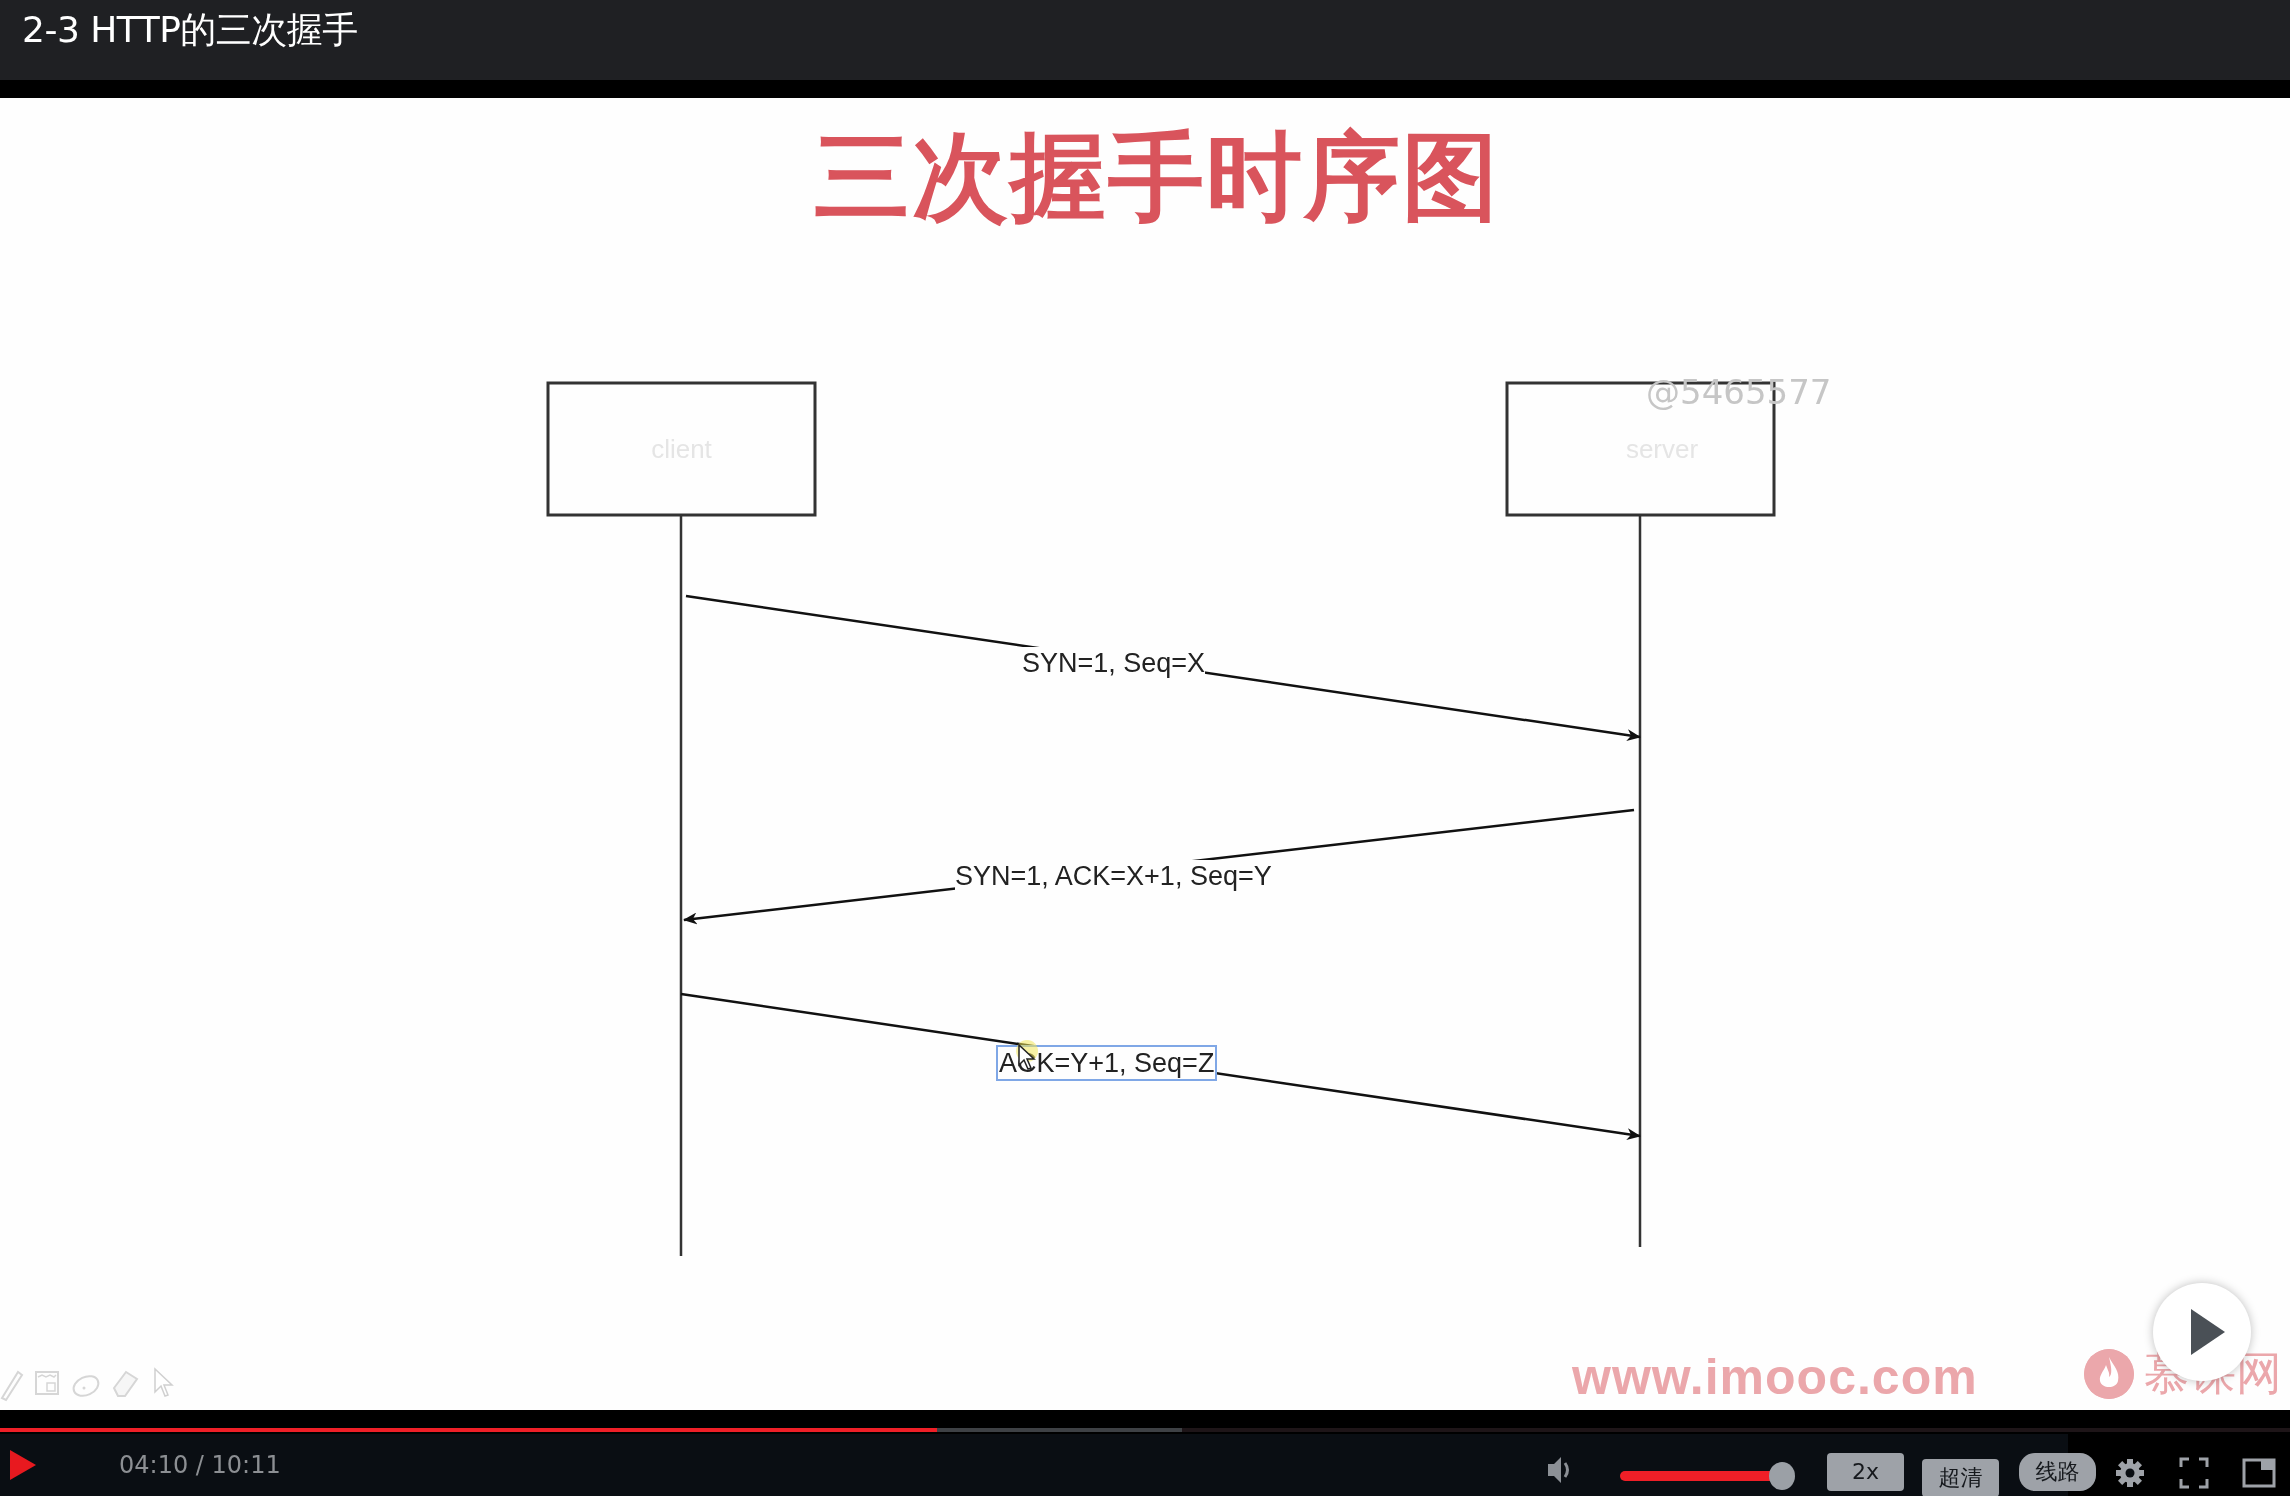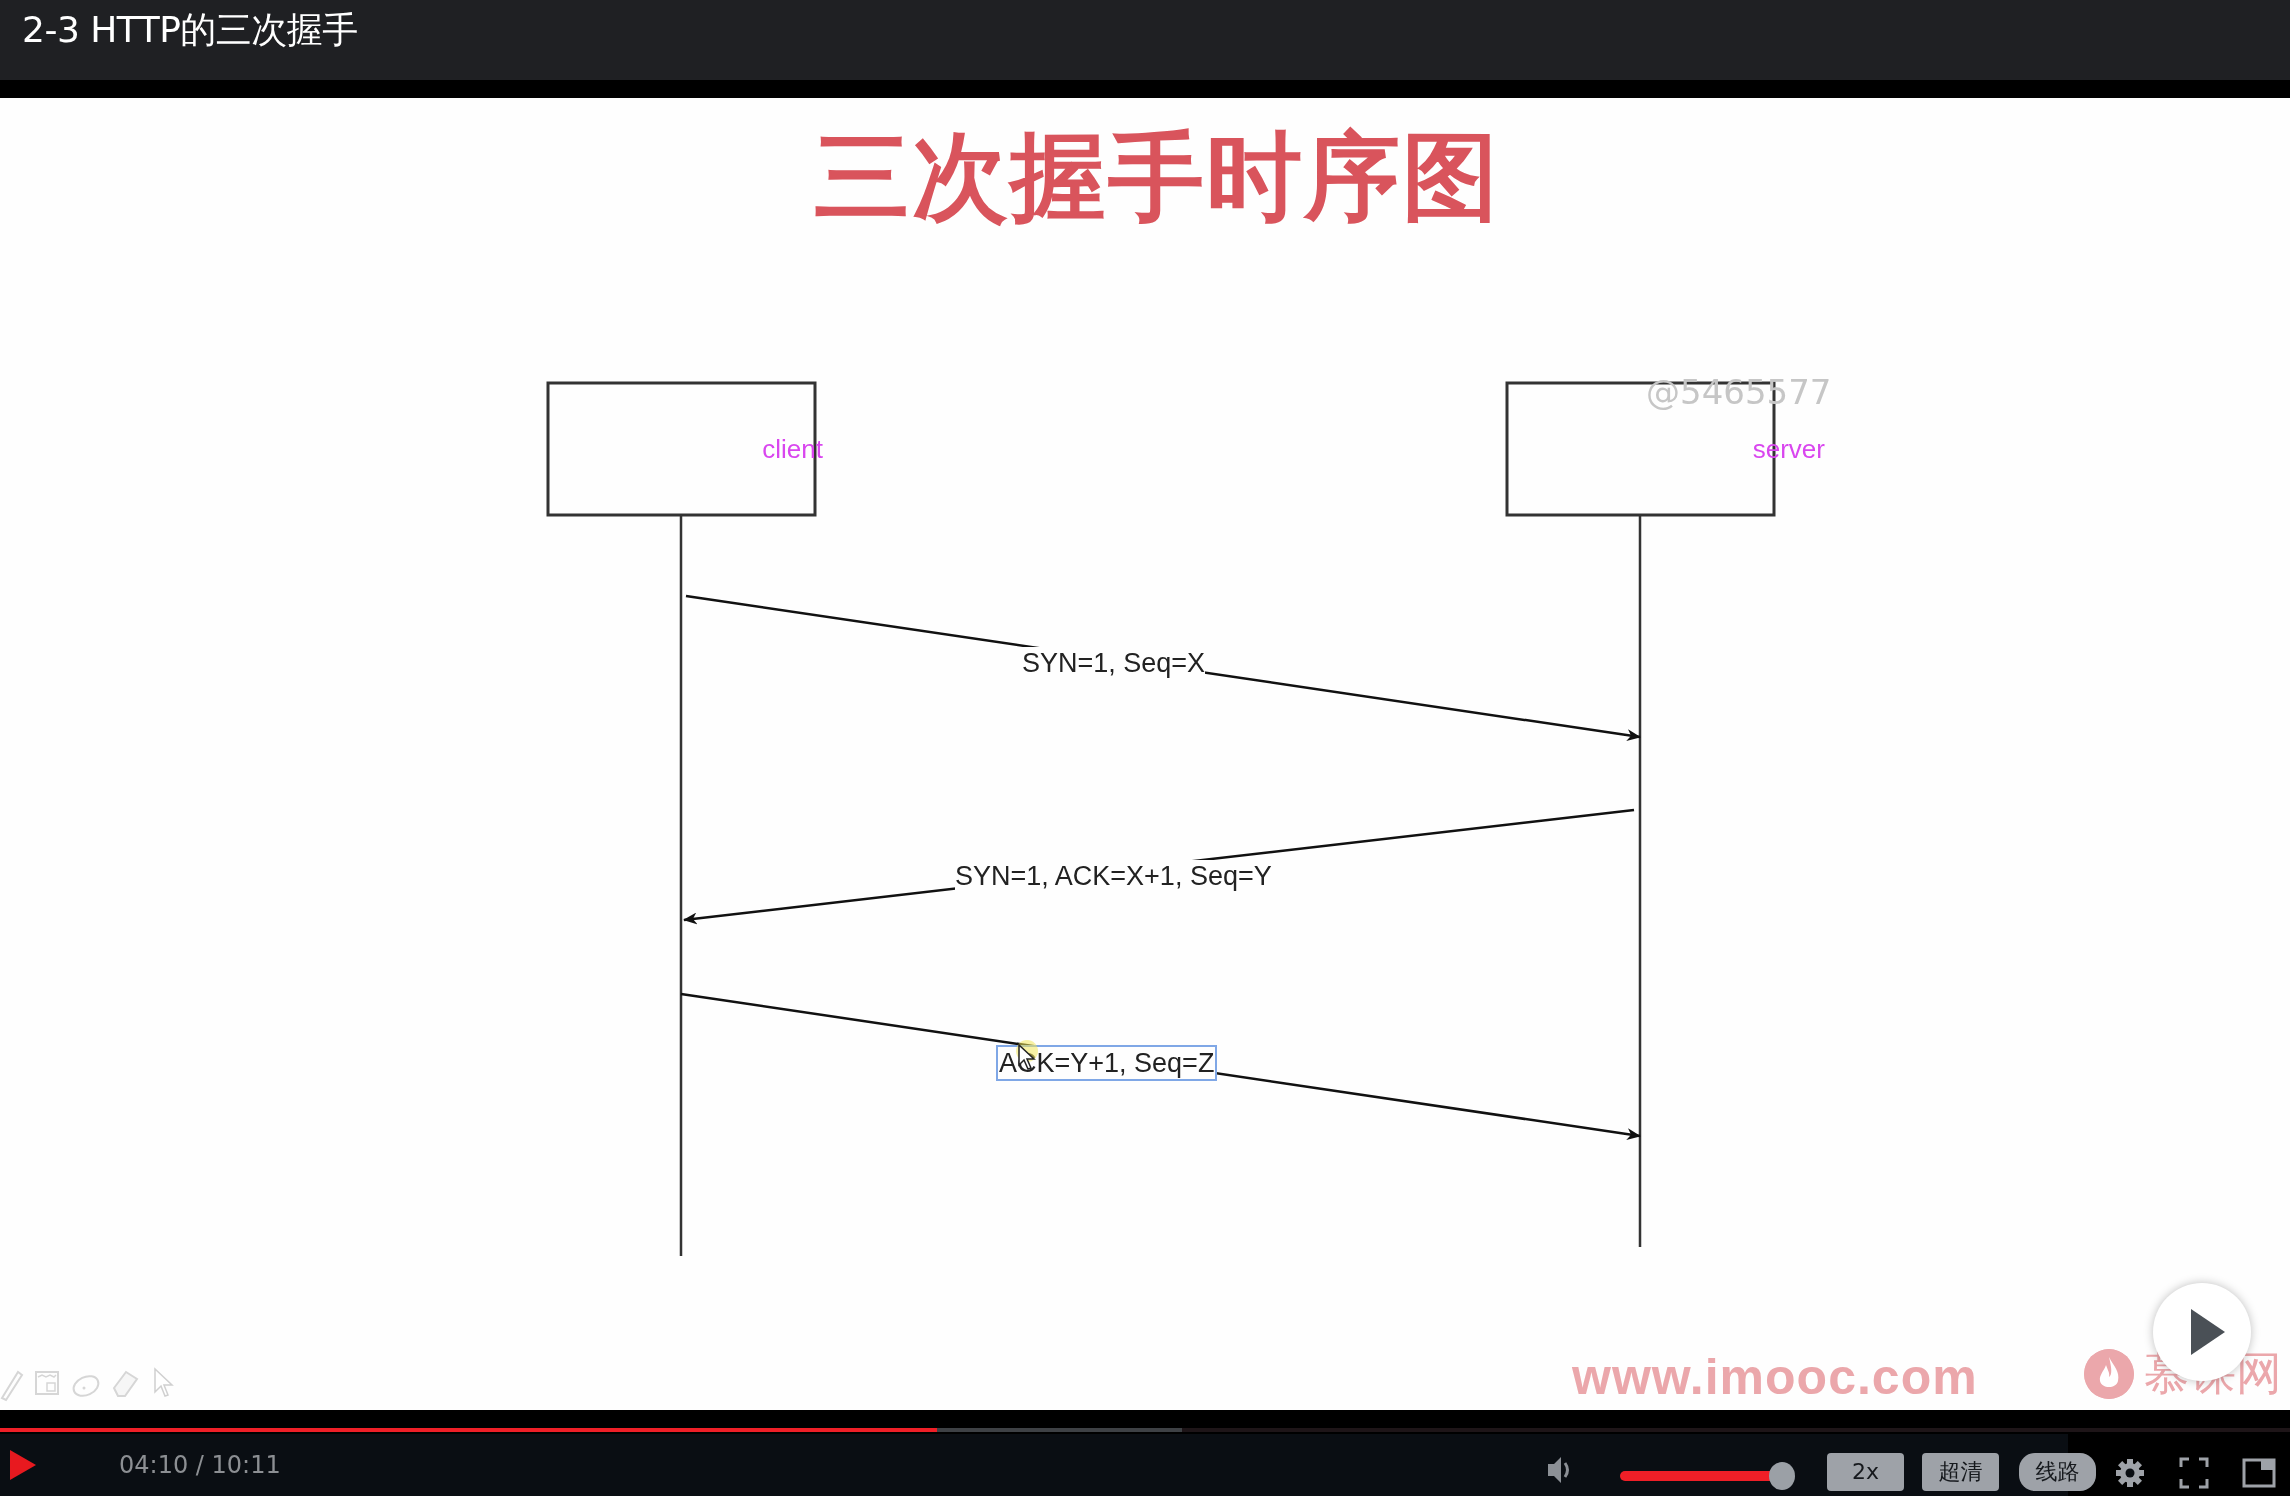--- a/index.html
+++ b/index.html
@@ -20,21 +20,21 @@
     position:absolute; left:0; top:98px; width:2290px; height:1312px; background:#fefefe;
   }
   .slide-heading {
     position:absolute; left:800px; top:122px; width:700px; text-align:right;
     color:#d9545c; font-size:96px; font-weight:bold; line-height:110px;
     font-family:"DejaVu Sans", sans-serif; letter-spacing:2px;
   }
   svg.diagram { position:absolute; left:0; top:0; }
   .node-label {
     position:absolute; font-family:"Liberation Sans", sans-serif; font-size:26px;
-    color:#d946ef; text-align:right;padding-left:8px;
+    color:#e5e5e5; text-align:center;
   }
   .watermark-user {
     position:absolute; left:1646px; top:372px; font-family:"DejaVu Sans", sans-serif;
     font-size:34px; color:#c6c6c6;
   }
   .msg-label {
     position:absolute; font-family:"Liberation Sans", sans-serif; font-size:27px;
     color:#222; background:#fefefe; white-space:nowrap; line-height:32px;
   }
   .msg-label.selected {
@@ -183,21 +183,21 @@
     <path d="M2,11 L8,11 L15,4 L15,30 L8,23 L2,23 Z" fill="#8c9096"></path>
     <path d="M19,10 Q24,17 19,24" fill="none" stroke="#8c9096" stroke-width="3"></path>
   </svg>
 
   <div class="vol-slider">
     <div class="fill"></div>
     <div class="knob"></div>
   </div>
 
   <div class="ctrl-btn" style="left:1827px;">2x</div>
-  <div class="ctrl-btn" style="left:1922px;">超清</div>
+  <div class="ctrl-btn" style="left:1922px;margin-top:6px;">超清</div>
   <div class="ctrl-btn" style="left:2019px;border-radius:16px;">线路</div>
 
   <svg class="ctrl-icon" style="left:2115px; top:24px;" width="30" height="30" viewBox="0 0 30 30">
     <g fill="#9ea2a8">
       <circle cx="15" cy="15" r="10"></circle>
       <rect x="12" y="1" width="6" height="6"></rect>
       <rect x="12" y="23" width="6" height="6"></rect>
       <rect x="1" y="12" width="6" height="6"></rect>
       <rect x="23" y="12" width="6" height="6"></rect>
       <rect x="12" y="1" width="6" height="6" transform="rotate(45 15 15)"></rect>

